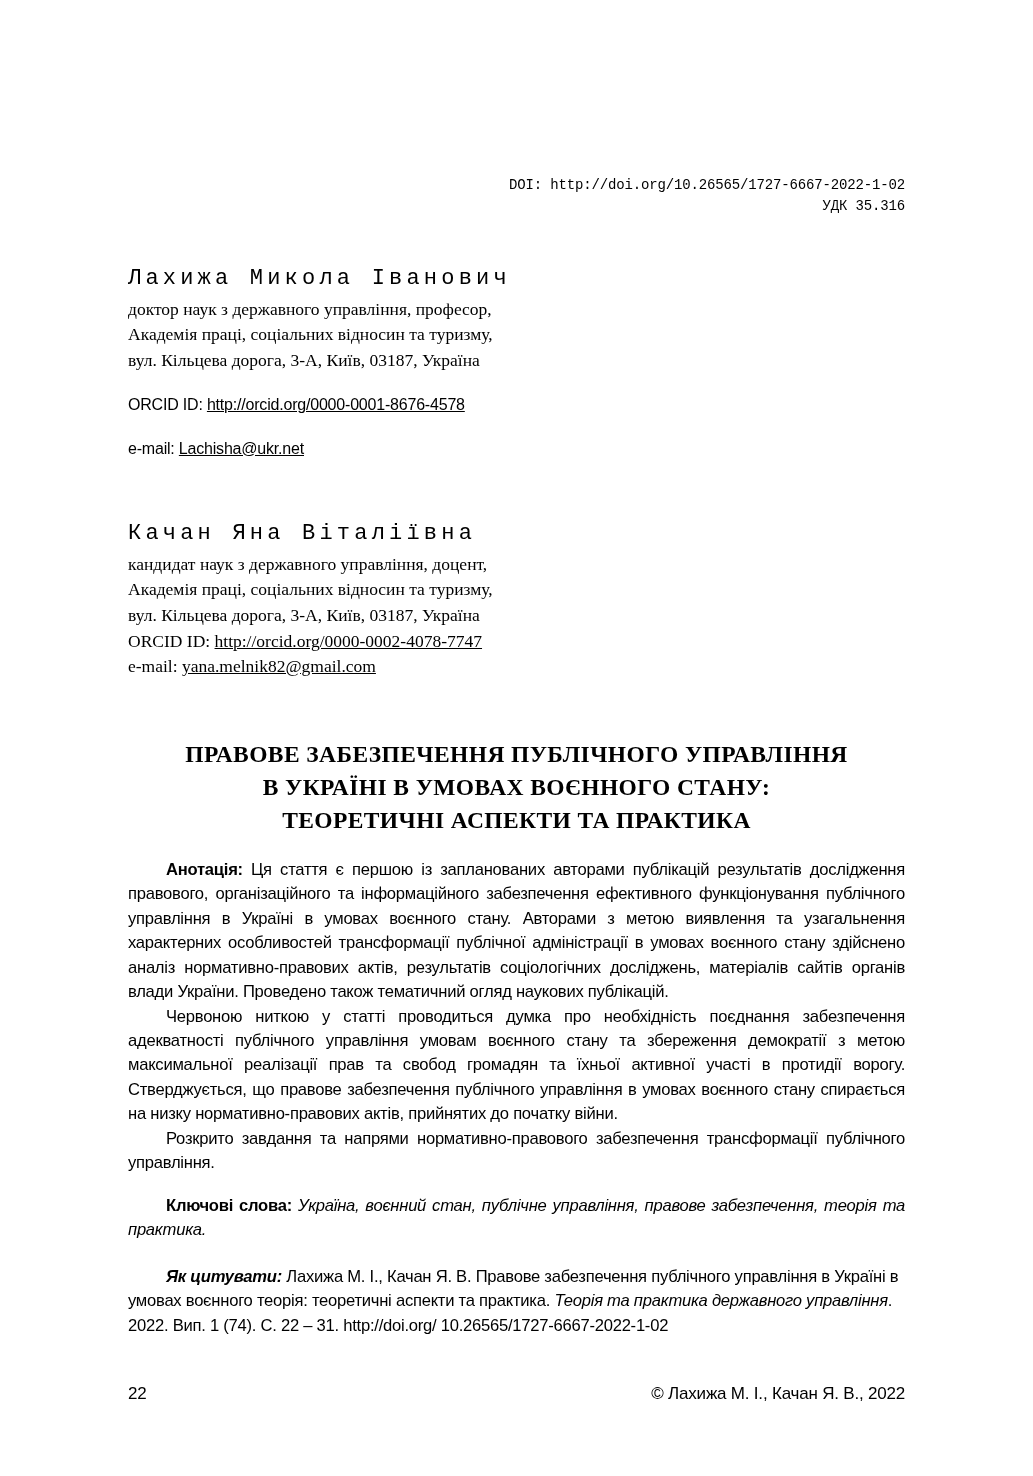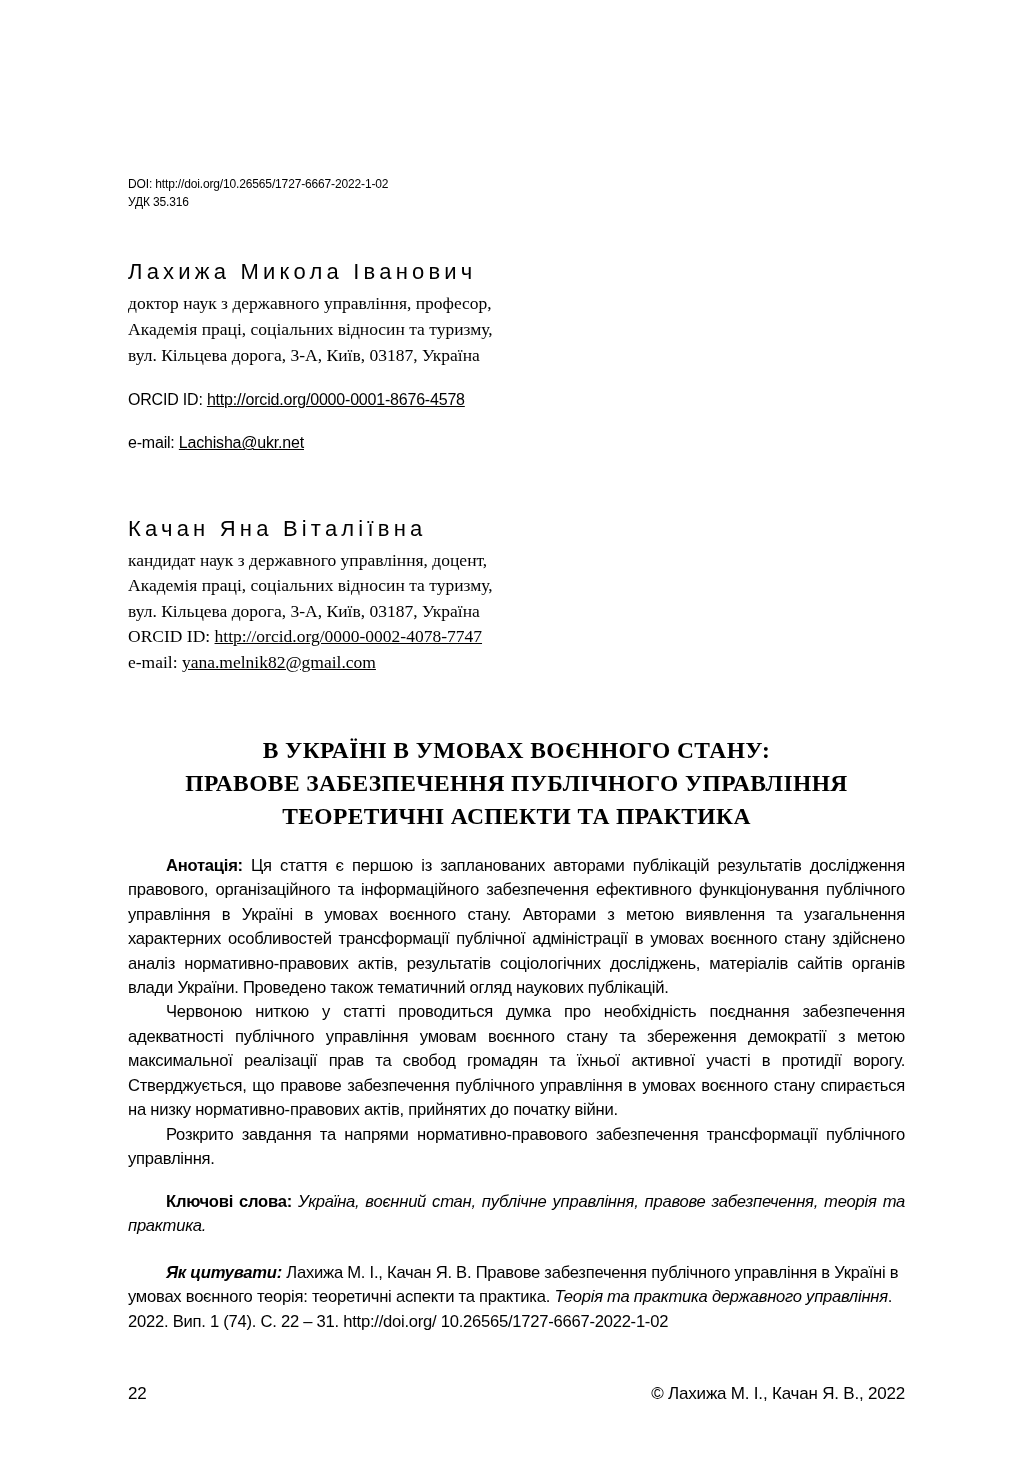--- a/index.html
+++ b/index.html
@@ -17,32 +17,33 @@
   }
   .page {
     position: absolute;
     left: 0; top: 0;
     width: 1033px;
     height: 1476px;
     box-sizing: border-box;
     padding: 175px 128px 0 128px;
   }
   .doi-block {
-    font-family: Liberation Sans, sans-serif;
-    font-size: 12px;
+    font-family: Liberation Mono, monospace;
+    font-size: 14px;
     line-height: 1.52;
     letter-spacing: -0.15px;
+    text-align: right;
   }
   .doi-block div { white-space: nowrap; }
 
   .author-block { margin-top: 48px; }
   .author-block.second { margin-top: 61px; }
 
   .author-name {
-    font-family: Liberation Sans, sans-serif;
+    font-family: Liberation Mono, monospace;
     font-size: 22px;
     letter-spacing: 4.2px;
     margin-bottom: 6px;
   }
   .author-line {
     font-family: "Liberation Serif", serif;
     font-size: 17.5px;
     line-height: 1.46;
     letter-spacing: 0px;
   }
@@ -150,22 +151,22 @@
     <div class="author-line">вул. Кільцева дорога, 3-А, Київ, 03187, Україна</div>
     <div class="author-line">
       <span class="lbl-serif">ORCID ID: </span><a class="link" href="#">http://orcid.org/0000-0002-4078-7747</a>
     </div>
     <div class="author-line">
       <span class="lbl-serif">e-mail: </span><a class="link" href="#">yana.melnik82@gmail.com</a>
     </div>
   </div>
 
   <div class="title">
+    <div>ПРАВОВЕ ЗАБЕЗПЕЧЕННЯ ПУБЛІЧНОГО УПРАВЛІННЯ</div>
     <div>В УКРАЇНІ В УМОВАХ ВОЄННОГО СТАНУ:</div>
-    <div>ПРАВОВЕ ЗАБЕЗПЕЧЕННЯ ПУБЛІЧНОГО УПРАВЛІННЯ</div>
     <div>ТЕОРЕТИЧНІ АСПЕКТИ ТА ПРАКТИКА</div>
   </div>
 
   <div class="abstract">
     <p><b class="b">Анотація:</b><span> Ця стаття є першою із запланованих авторами публікацій результатів дослідження правового, організаційного та інформаційного забезпечення ефективного функціонування публічного управління в Україні в умовах воєнного стану. Авторами з метою виявлення та узагальнення характерних особливостей трансформації публічної адміністрації в умовах воєнного стану здійснено аналіз нормативно-правових актів, результатів соціологічних досліджень, матеріалів сайтів органів влади України. Проведено також тематичний огляд наукових публікацій.</span></p>
     <p>Червоною ниткою у статті проводиться думка про необхідність поєднання забезпечення адекватності публічного управління умовам воєнного стану та збереження демократії з метою максимальної реалізації прав та свобод громадян та їхньої активної участі в протидії ворогу. Стверджується, що правове забезпечення публічного управління в умовах воєнного стану спирається на низку нормативно-правових актів, прийнятих до початку війни.</p>
     <p>Розкрито завдання та напрями нормативно-правового забезпечення трансформації публічного управління.</p>
   </div>
 
   <div class="kw">

